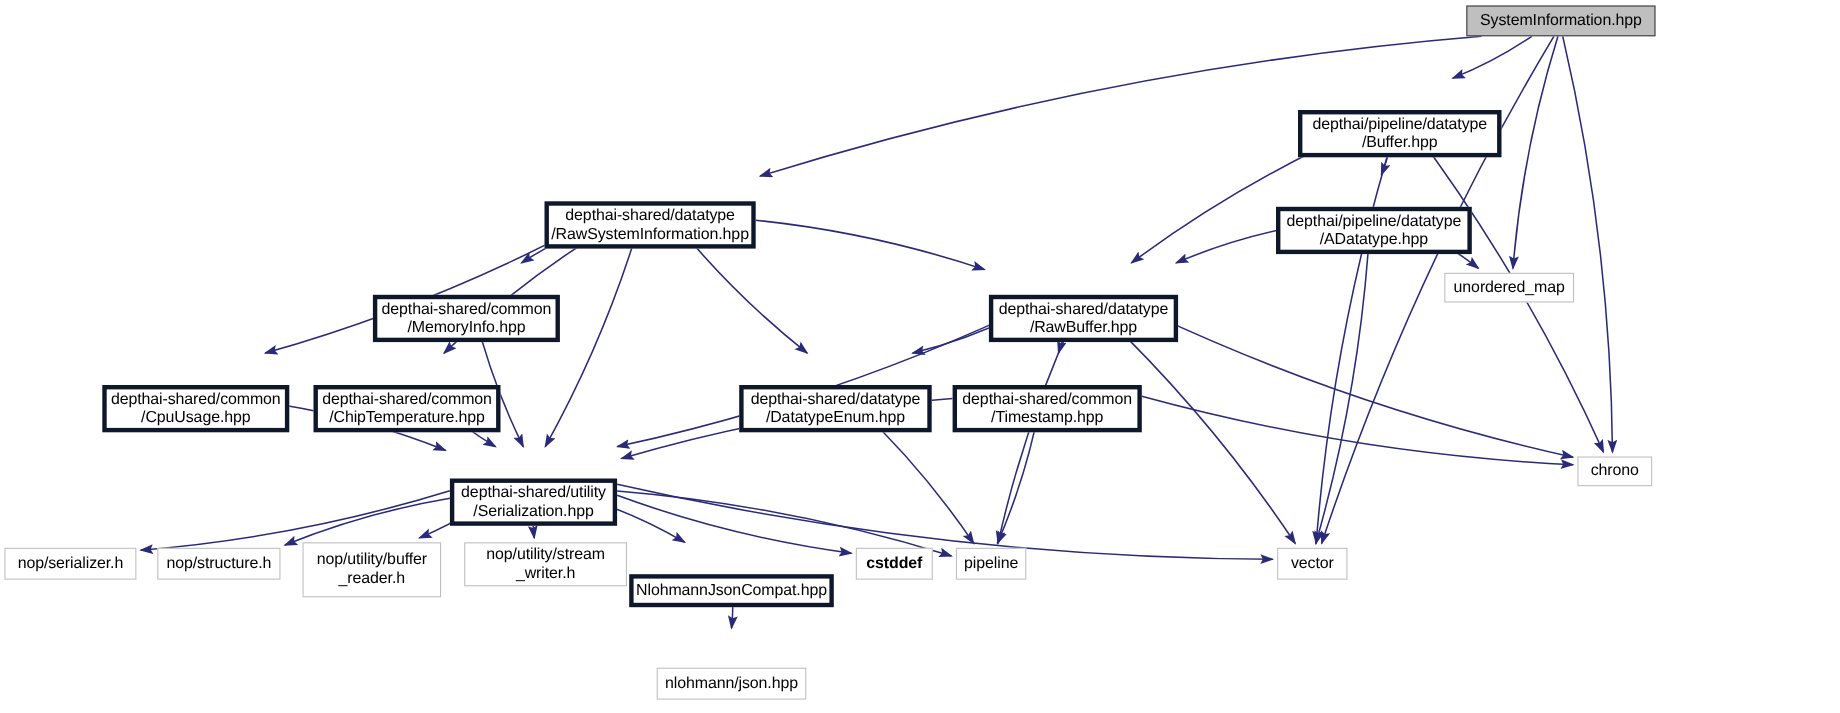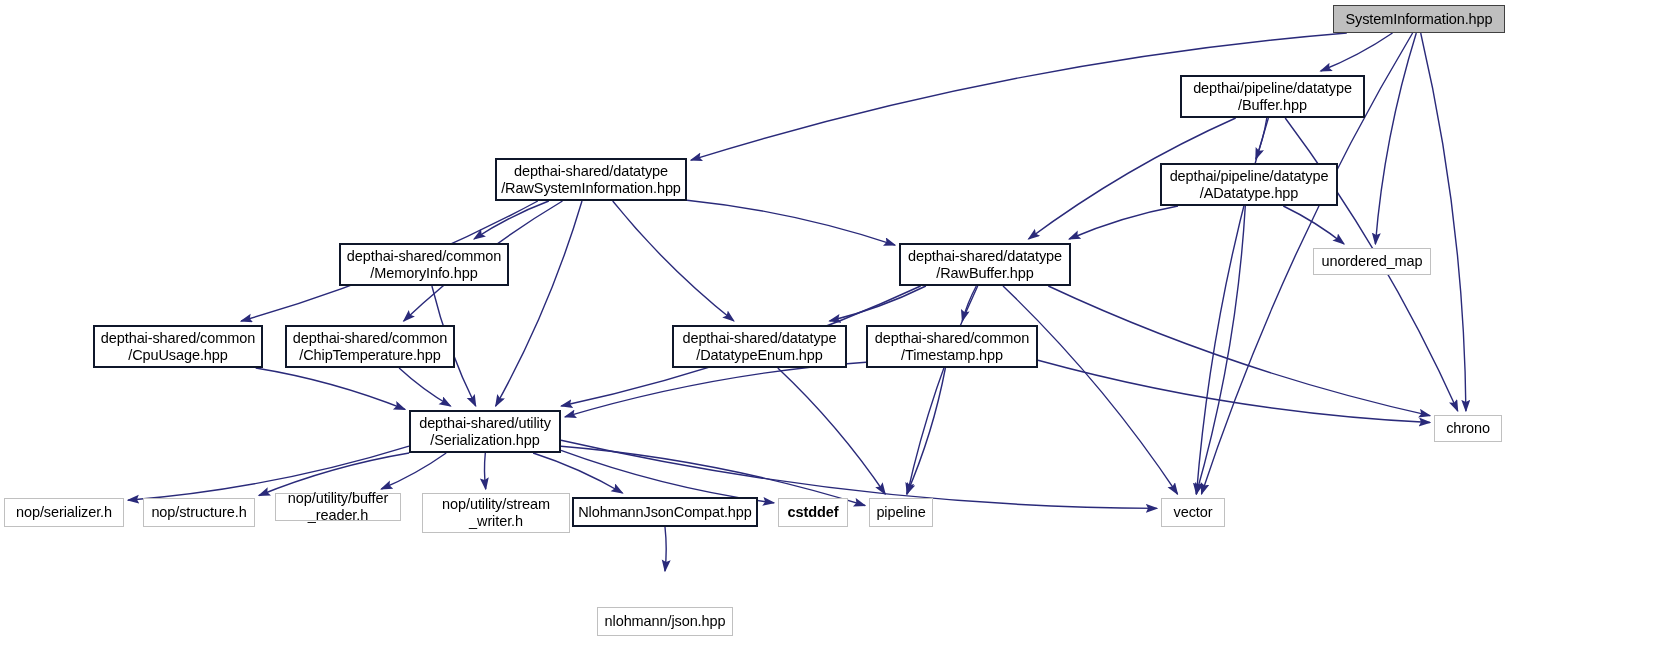--- a/index.html
+++ b/index.html
@@ -32,21 +32,22 @@
     text-align: center;
     background: #ffffff;
     border: 1px solid #c0c0c0;
     color: #000000;
     font-size: 14.5px;
     line-height: 17px;
     white-space: pre;
     letter-spacing: -0.1px;
   }
   .node.solid {
-    border: 2px solid #0f172a;
+    border: 4px solid #0f172a;
+    margin-top: 25px;
   }
   .node.root {
     border: 1px solid #404040;
     background: #bfbfbf;
   }
   .node .label {
     display: block;
     width: 100%;
   }
 </style>
@@ -122,21 +123,21 @@
 /ChipTemperature.hpp</span></div>
       <div class="node solid" style="left: 672px; top: 325px; width: 175px; height: 43px;"><span class="label">depthai-shared/datatype
 /DatatypeEnum.hpp</span></div>
       <div class="node solid" style="left: 866px; top: 325px; width: 172px; height: 43px;"><span class="label">depthai-shared/common
 /Timestamp.hpp</span></div>
       <div class="node solid" style="left: 409px; top: 410px; width: 152px; height: 43px;"><span class="label">depthai-shared/utility
 /Serialization.hpp</span></div>
       <div class="node plain" style="left: 1434px; top: 415px; width: 68px; height: 27px;"><span class="label">chrono</span></div>
       <div class="node plain" style="left: 4px; top: 498px; width: 120px; height: 29px;"><span class="label">nop/serializer.h</span></div>
       <div class="node plain" style="left: 143px; top: 498px; width: 112px; height: 29px; justify-content: center;"><span class="label">nop/structure.h</span></div>
-      <div class="node plain" style="left: 275px; top: 493px; width: 126px; height: 28px;"><span class="label">nop/utility/buffer
+      <div class="node plain" style="left: 275px; top: 493px; width: 126px; height: 50px;"><span class="label">nop/utility/buffer
 _reader.h</span></div>
       <div class="node plain" style="left: 422px; top: 493px; width: 148px; height: 40px; align-items: center;"><span class="label">nop/utility/stream
 _writer.h</span></div>
       <div class="node solid" style="left: 572px; top: 497px; width: 186px; height: 30px; justify-content: center;"><span class="label">NlohmannJsonCompat.hpp</span></div>
       <div class="node plain" style="left: 778px; top: 498px; width: 70px; height: 29px; font-weight: bold;"><span class="label">cstddef</span></div>
       <div class="node plain" style="left: 869px; top: 498px; width: 64px; height: 29px;"><span class="label">pipeline</span></div>
       <div class="node plain" style="left: 1161px; top: 498px; width: 64px; height: 29px;"><span class="label">vector</span></div>
       <div class="node plain" style="left: 597px; top: 575px; width: 136px; height: 29px; margin-top: 32px;"><span class="label">nlohmann/json.hpp</span></div>
     </div>
 </div>

